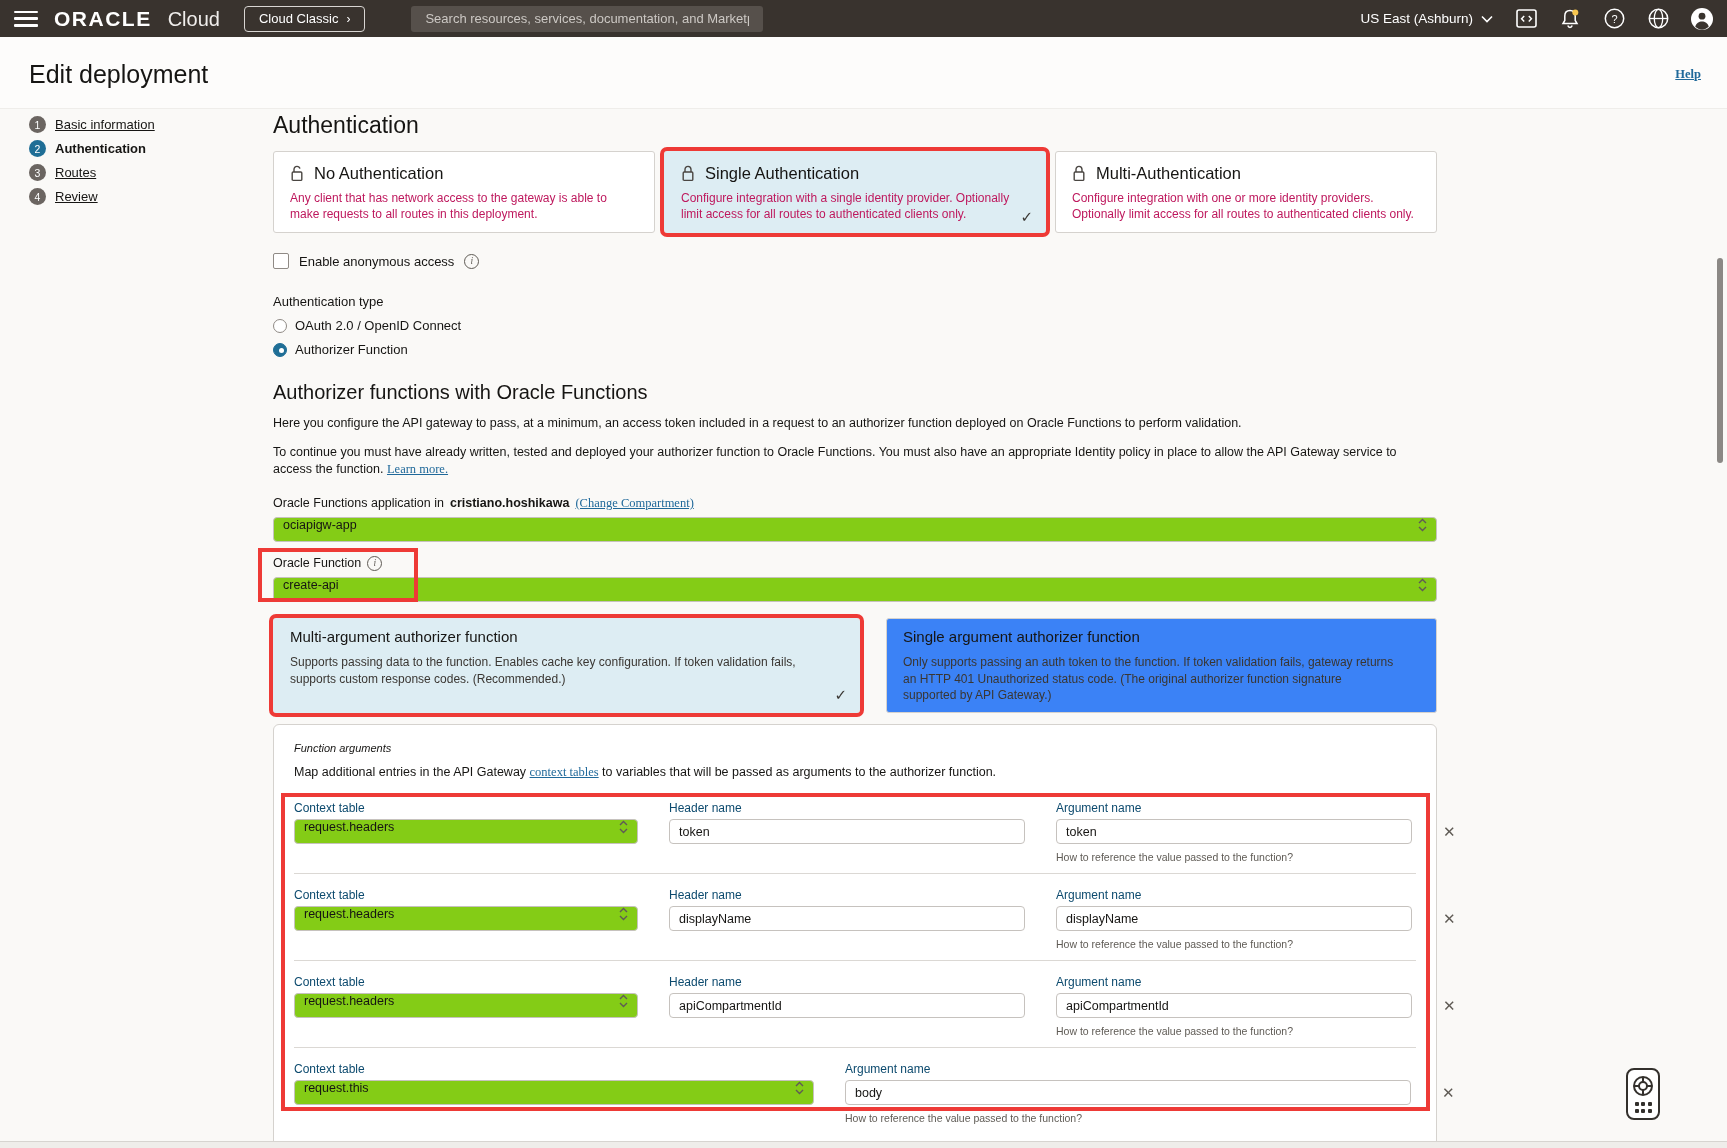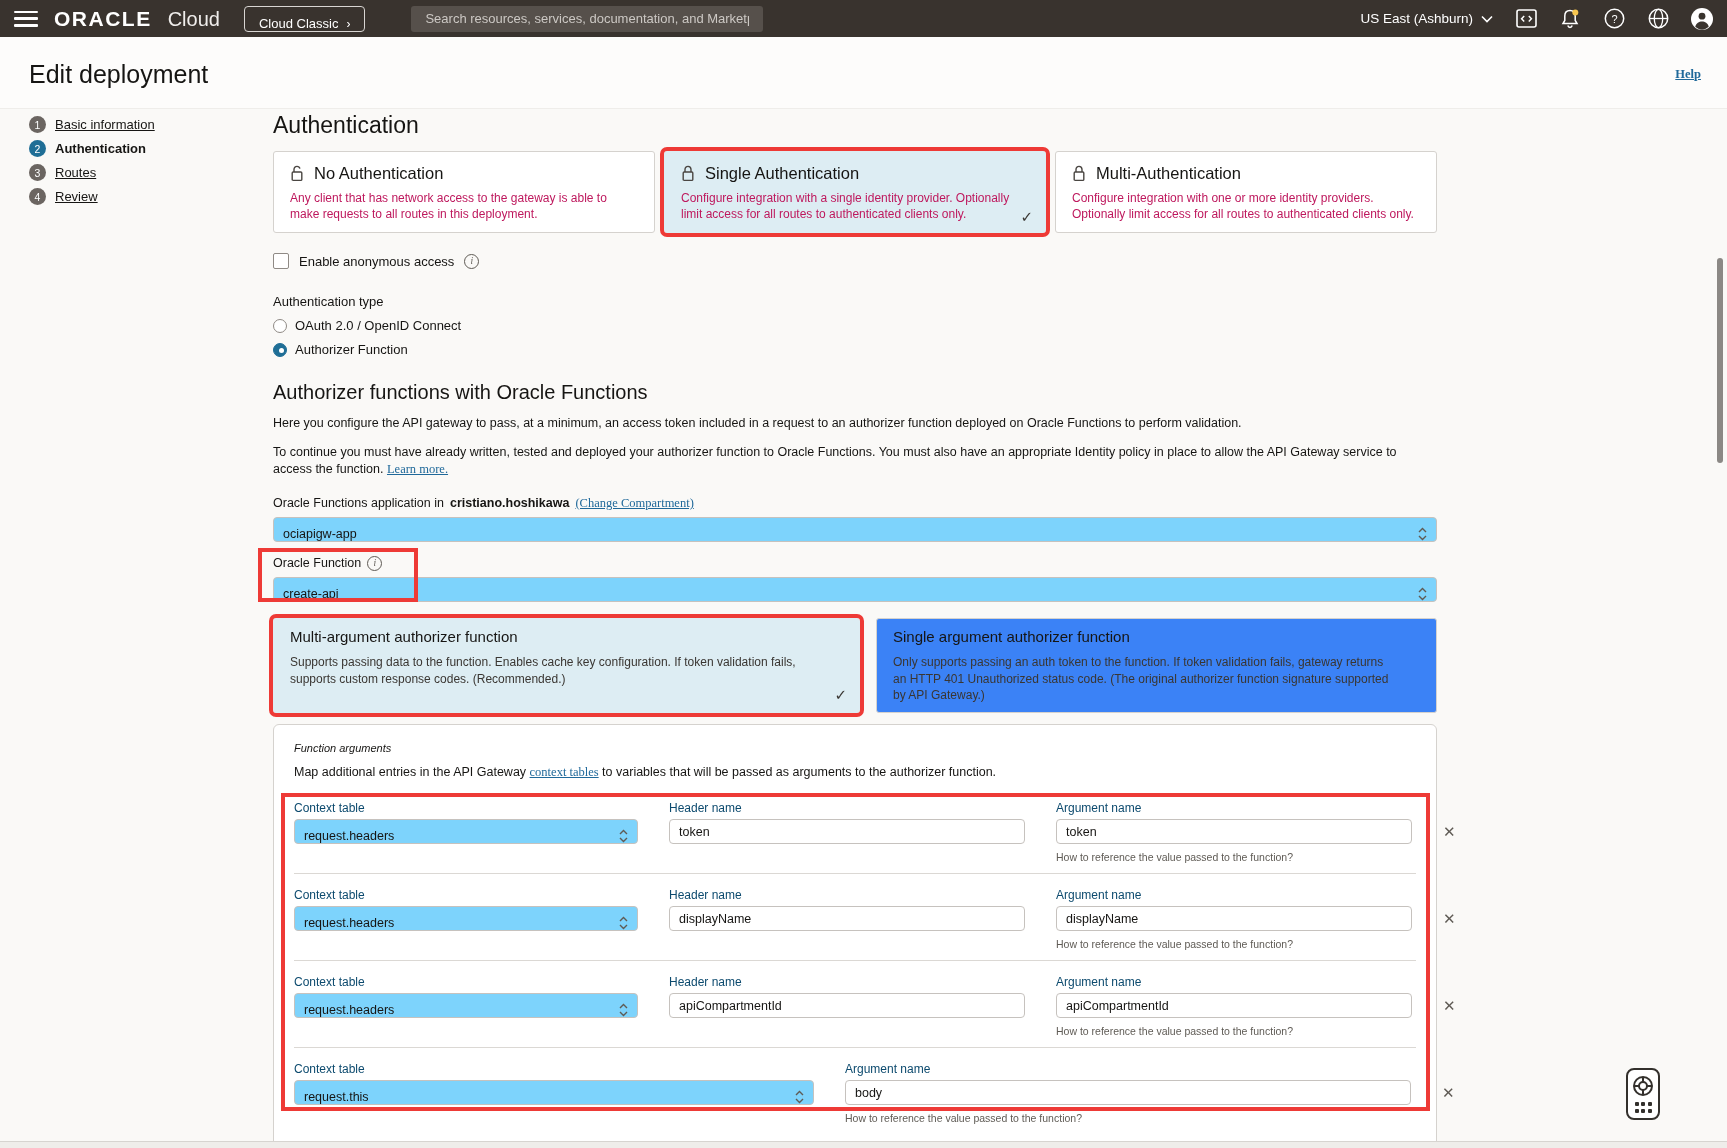--- a/index.html
+++ b/index.html
@@ -17,21 +17,21 @@
     position:absolute; top:0; left:0; width:1727px; height:37px;
     background:#39332e; display:flex; align-items:center; padding:0 14px;
   }
   .hamburger { width:24px; height:16px; display:flex; flex-direction:column; justify-content:space-between; cursor:pointer; margin-right:16px; }
   .hamburger span { display:block; height:2.5px; background:#ffffff; border-radius:1px; }
   .brand { display:flex; align-items:baseline; gap:16px; margin-right:24px; cursor:default; }
   .brand .oracle { color:#fff; font-weight:700; font-size:21px; letter-spacing:1.5px; }
   .brand .cloud  { color:#f0eeec; font-weight:300; font-size:20px; }
   .classic-btn {
     border:1px solid #d8d5d2; border-radius:4px; color:#fff; font-size:13px;
-    height:26px; padding:0 14px; display:flex; align-items:flex-end; gap:8px;
+    height:26px; padding:0 14px; display:flex; align-items:center; gap:8px;
     background:transparent; cursor:pointer; margin-right:46px; white-space:nowrap;
   }
   .classic-btn .chev { font-size:12px; color:#fff; }
   .search-wrap { width:352px; }
   .search-input {
     width:100%; height:26px; background:#56504b; border:none; border-radius:3px;
     color:#e8e6e3; font-size:13px; padding:0 14px; outline:none;
     font-family:"Liberation Sans","DejaVu Sans",sans-serif;
   }
   .search-input::placeholder { color:#ccc8c4; }
@@ -88,34 +88,34 @@
   .radio.on::after { content:""; position:absolute; left:4.5px; top:4.5px; width:5px; height:5px; background:#fff; border-radius:50%; }
   .radio-label { font-size:13px; }
 
   .h-authz { font-size:20px; font-weight:400; margin-top:24px; }
   .para { font-size:12.5px; color:#161513; margin-top:11px; line-height:1.4; }
 
   .field-label-row { display:flex; align-items:center; gap:6px; margin-top:17px; font-size:12.5px; }
   .bold { font-weight:700; }
 
   .select {
-    height:25px; background:#7dd3fc; border:1px solid #c6c2be; border-radius:4px;
-    display:flex; align-items:flex-end; padding:0 9px; font-size:12.5px; cursor:pointer;
+    height:25px; background:#84cc16; border:1px solid #c6c2be; border-radius:4px;
+    display:flex; align-items:flex-start; padding:0 9px; font-size:12.5px; cursor:pointer;
     margin-top:6px; width:100%; position:relative;
   }
   .select .val { flex:1; }
   .select svg { flex:0 0 auto; }
 
   .fn-wrap { position:relative; margin-top:14px; }
   .fn-annotation {
     position:absolute; left:-15px; top:-8px; width:160px; height:54px;
     border:4px solid #ee3a36; pointer-events:none; z-index:3;
   }
 
-  .type-cards { display:flex; gap:16px; margin-top:16px; }
+  .type-cards { display:flex; gap:26px; margin-top:16px; }
   .type-card {
     background:#3b82f6; border:1px solid #d5d2ce; border-radius:3px;
     padding:9px 16px 8px; position:relative; cursor:pointer; min-height:72px;
   }
   .type-card.multi { width:587px; flex:0 0 auto; }
   .type-card.single { flex:1 1 auto; }
   .type-card.selected { background:#ddedf3; border-color:#ddedf3; }
   .type-card.annotated { outline:4px solid #ee3a36; z-index:2; }
   .type-card .title { font-size:15px; font-weight:400; }
   .type-card .desc { font-size:12px; color:#3a3632; line-height:1.4; margin-top:9px; padding-right:22px; }

